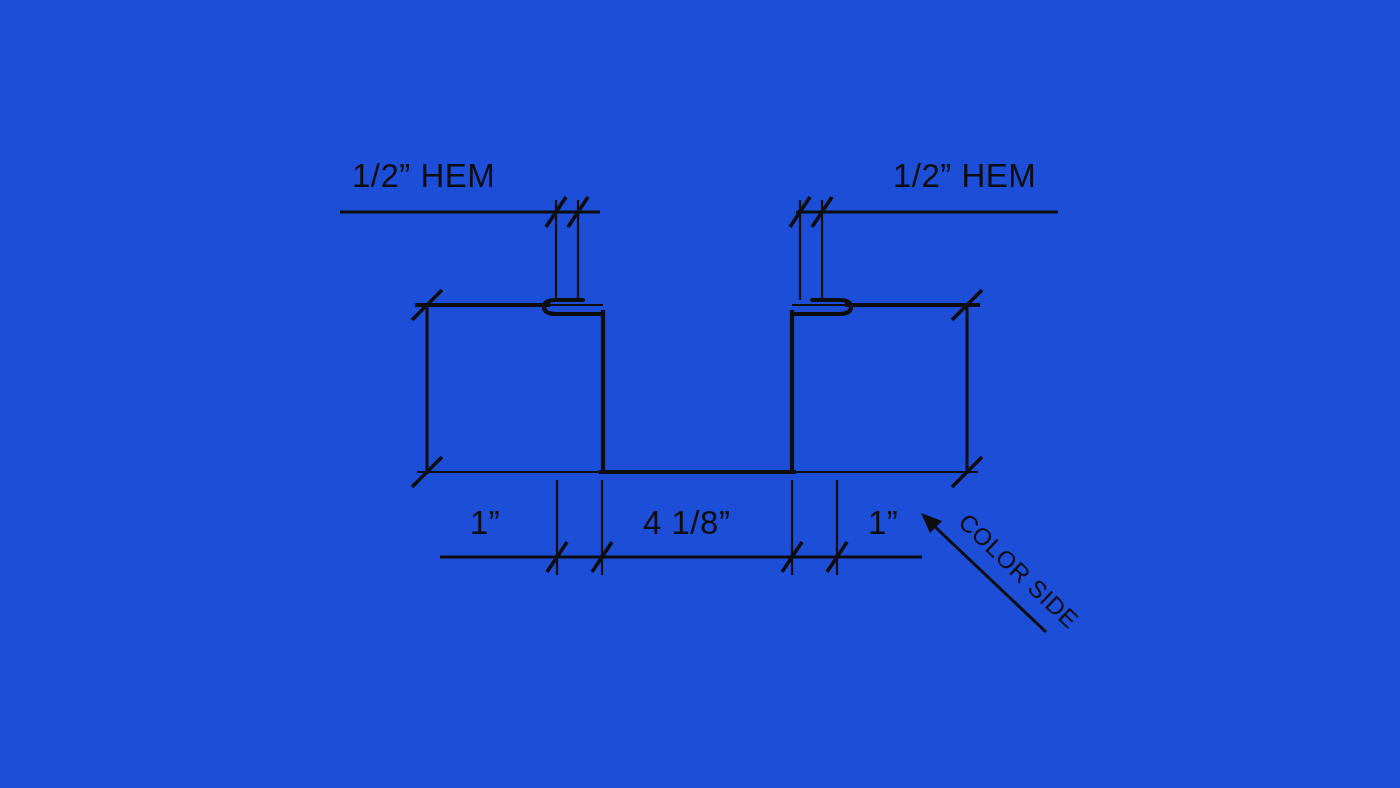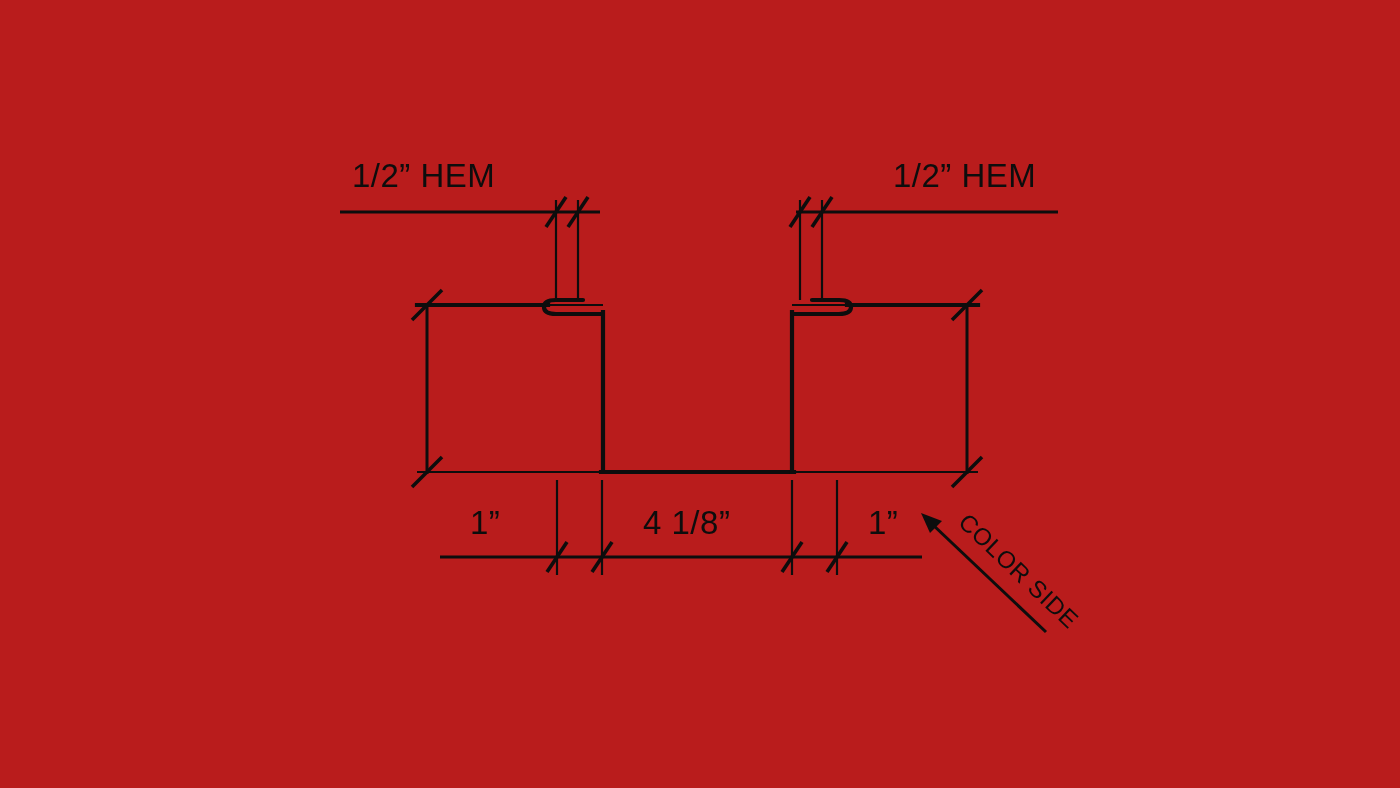--- a/index.html
+++ b/index.html
@@ -8,21 +8,21 @@
     padding: 0;
     background: #ffffff;
   }
   body {
     font-family: "Liberation Sans", sans-serif;
   }
   #drawing-root {
     position: relative;
     width: 1400px;
     height: 788px;
-    background: #b91c1c;
+    background: #1d4ed8;
     overflow: hidden;
   }
   #drawing-svg {
     position: absolute;
     top: 0;
     left: 0;
     width: 1400px;
     height: 788px;
     display: block;
   }

